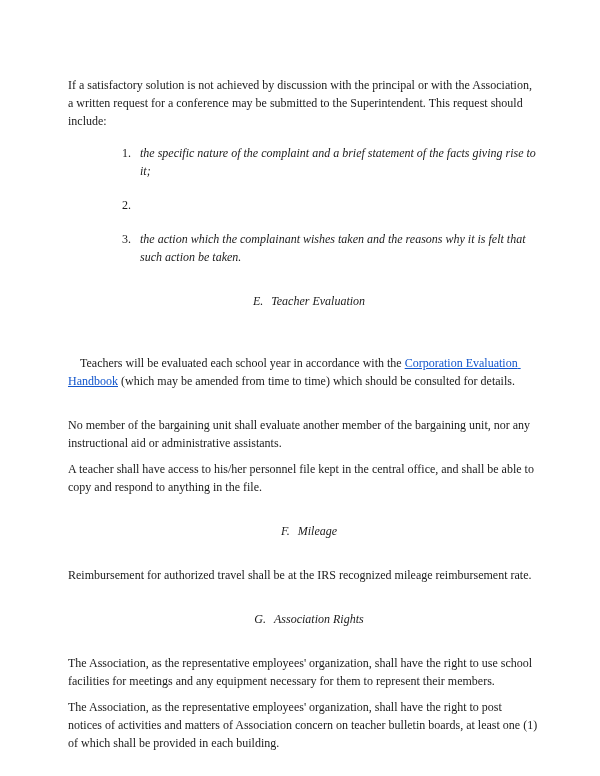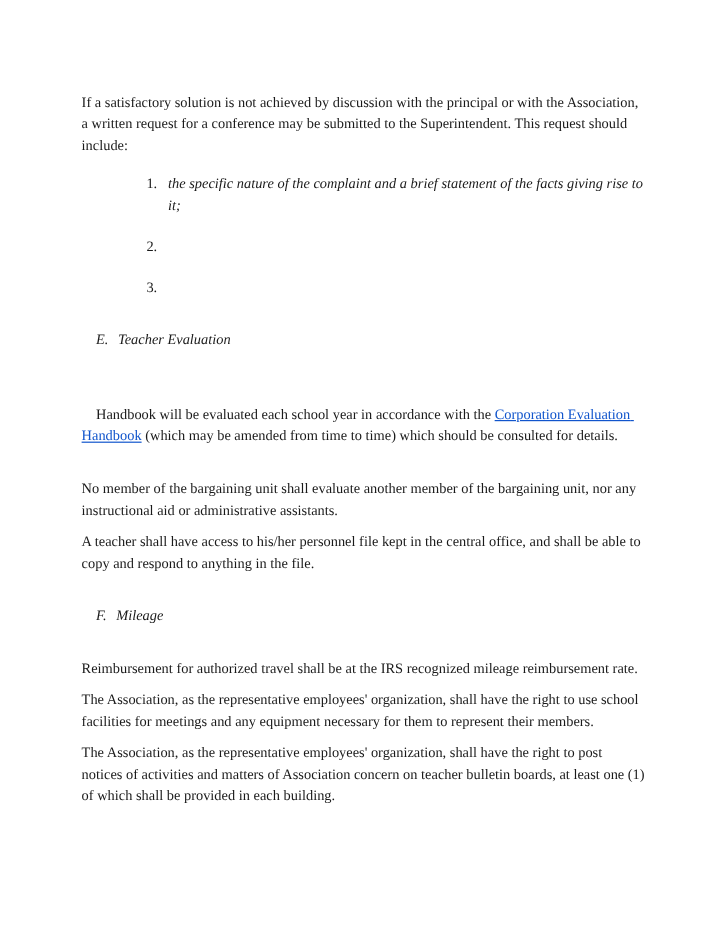--- a/index.html
+++ b/index.html
@@ -42,20 +42,21 @@
     flex: none;
     width: 18px;
   }
   .list-item .item-text {
     flex: 1;
     white-space: pre-wrap;
     font-style: italic;
   }
   .heading {
     font-style: italic;
+    text-align: center;
   }
   .heading .letter {
     margin-right: 8px;
   }
   .gap-large {
     margin-top: 24px;
   }
   .doc-link {
     color: var(--link-color, #1155cc);
     text-decoration: underline;
@@ -72,40 +73,44 @@
   <div class="request-list">
     <div class="list-item">
       <span class="num">1.</span>
       <span class="item-text">the specific nature of the complaint and a brief statement of the facts giving rise to it;</span>
     </div>
     <div class="list-item">
       <span class="num">2.</span>
     </div>
     <div class="list-item">
       <span class="num">3.</span>
+      <span class="item-text">the action which the complainant wishes taken and the reasons why it is felt that such action be taken.</span>
     </div>
   </div>
 
   <p class="heading">
     <span class="letter">E.</span><span>Teacher Evaluation</span>
   </p>
 
   <p>
-    <span>Handbook will be evaluated each school year in accordance with the </span><a class="doc-link" href="#">Corporation Evaluation Handbook</a><span> (which may be amended from time to time) which should be consulted for details.</span>
+    <span>Teachers will be evaluated each school year in accordance with the </span><a class="doc-link" href="#">Corporation Evaluation Handbook</a><span> (which may be amended from time to time) which should be consulted for details.</span>
   </p>
 
 
   <p>No member of the bargaining unit shall evaluate another member of the bargaining unit, nor any instructional aid or administrative assistants.</p>
 
   <p>A teacher shall have access to his/her personnel file kept in the central office, and shall be able to copy and respond to anything in the file.</p>
 
   <p class="heading">
     <span class="letter">F.</span><span>Mileage</span>
   </p>
 
   <p>Reimbursement for authorized travel shall be at the IRS recognized mileage reimbursement rate.</p>
 
+  <p class="heading gap-large">
+    <span class="letter">G.</span><span>Association Rights</span>
+  </p>
 
   <p>The Association, as the representative employees' organization, shall have the right to use school facilities for meetings and any equipment necessary for them to represent their members.</p>
 
   <p>The Association, as the representative employees' organization, shall have the right to post notices of activities and matters of Association concern on teacher bulletin boards, at least one (1) of which shall be provided in each building.</p>
 
 </div>
 
 </body></html>

